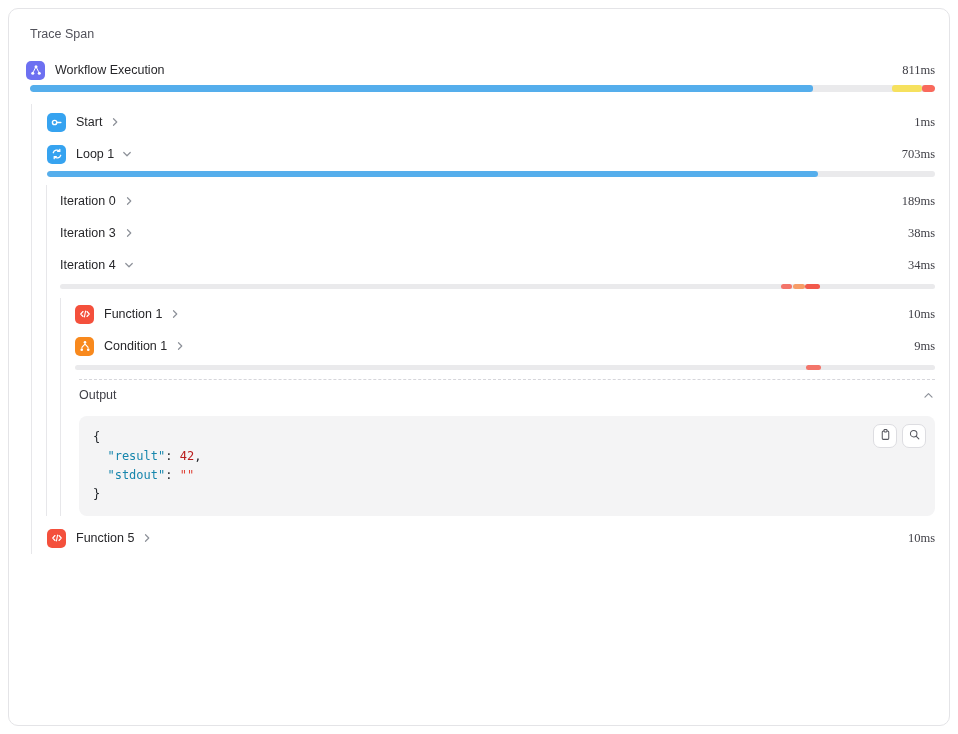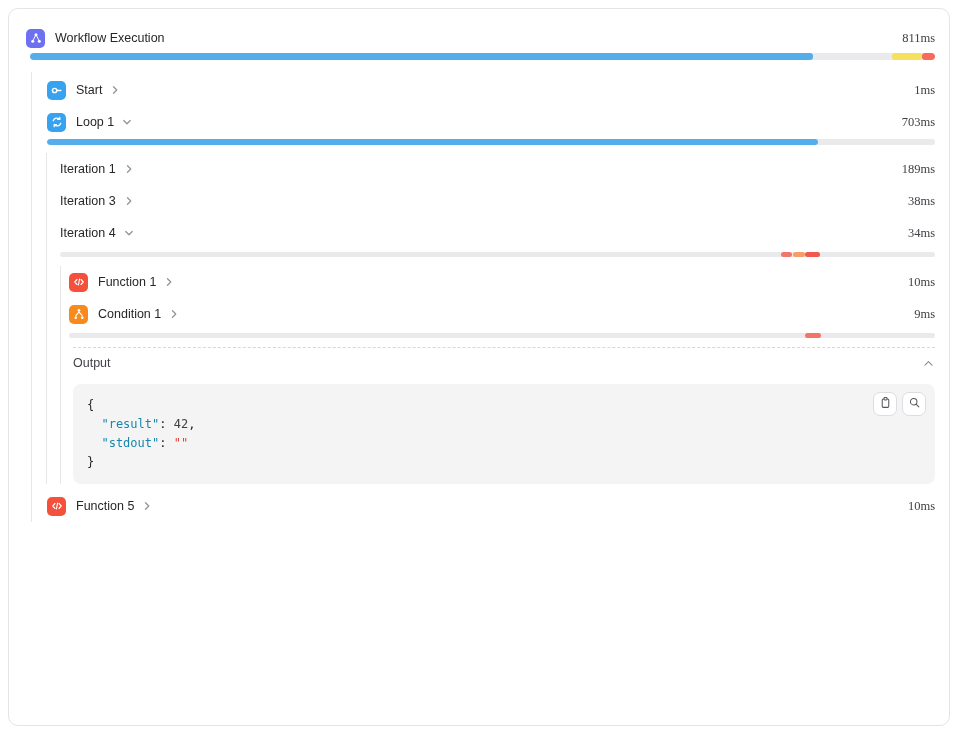--- a/index.html
+++ b/index.html
@@ -28,46 +28,47 @@
 
   .bar { position:relative; background:#eaeaec; border-radius:4px; overflow:hidden; }
   .bar-seg { position:absolute; top:0; bottom:0; border-radius:3px; }
   .bar-root { height:7px; margin:2px 0 12px 4px; }
   .bar-loop { height:6px; margin:1px 0 8px 0; }
   .bar-thin { height:5px; margin:3px 0 9px 0; }
 
   .group { border-left:1px solid #e7e7ea; }
   .lvl1 { margin-left:5px;  padding-left:15px; padding-top:2px; }
   .lvl2 { margin-left:-1px; padding-left:13px; margin-bottom:2px; }
-  .lvl3 { margin-left:0px;  padding-left:8px; margin-bottom:4px; }
+  .lvl3 { margin-left:0px;  padding-left:14px; margin-bottom:4px; }
 
   .detail { margin:2px 0 6px 4px; }
   .io-row { display:flex; align-items:center; height:30px; }
   .io-label { font-size:12.5px; color:#3f3f46; }
   .io-chev { margin-left:auto; display:flex; align-items:center; cursor:pointer; }
   .dashed-divider { border-top:1px dashed #d6d6db; height:0; }
 
   .code-block { position:relative; background:#f4f4f5; border-radius:8px;
                 margin-top:6px; padding:12px 14px;
                 font-family:"DejaVu Sans Mono", monospace; font-size:12px; line-height:19px; }
   .code-line { white-space:pre; color:#1f2328; }
   .code-indent { padding-left:2ch; }
   .tok-key { color:#1786ad; }
-  .tok-num { color:#404040; }
+  .tok-num { color:#b91c1c; }
   .tok-str { color:#df4237; }
   .code-actions { position:absolute; top:8px; right:9px; display:flex; gap:5px; }
   .code-btn { width:24px; height:24px; background:#fff; border:1px solid #dddde1;
               border-radius:7px; display:flex; align-items:center; justify-content:center;
               cursor:pointer; padding:0; }
 </style>
 </head>
 <body>
 
 <div class="card">
 
+  <div class="panel-title">Trace Span</div>
 
   <div class="row">
     <span class="node-icon icon-indigo">
       <svg width="12" height="12" viewBox="0 0 24 24" fill="white">
         <circle cx="12" cy="5.5" r="3"></circle>
           <circle cx="5.5" cy="18.5" r="3"></circle>
           <circle cx="18.5" cy="18.5" r="3"></circle>
         <path d="M10.6 8 6.8 15.6 M13.4 8l3.8 7.6" stroke="white" stroke-width="2" fill="none"></path>
       </svg>
     </span>
@@ -115,21 +116,21 @@
       </span>
       <span class="time">703ms</span>
     </div>
     <div class="bar bar-loop">
         <div class="bar-seg" style="left: 0%; width: 86.8%; background: rgb(85, 174, 236);"></div>
       </div>
 
     <div class="group lvl2">
 
       <div class="row tree-row">
-        <span class="span-label">Iteration 1</span>
+        <span class="span-label">Iteration 0</span>
         <span class="chev">
           <svg width="12" height="12" viewBox="0 0 24 24" fill="none" stroke="#8d9199" stroke-width="2.4" stroke-linecap="round" stroke-linejoin="round">
               <polyline points="9 5.5 15.5 12 9 18.5"></polyline>
             </svg>
         </span>
         <span class="time">189ms</span>
       </div>
 
 
 

